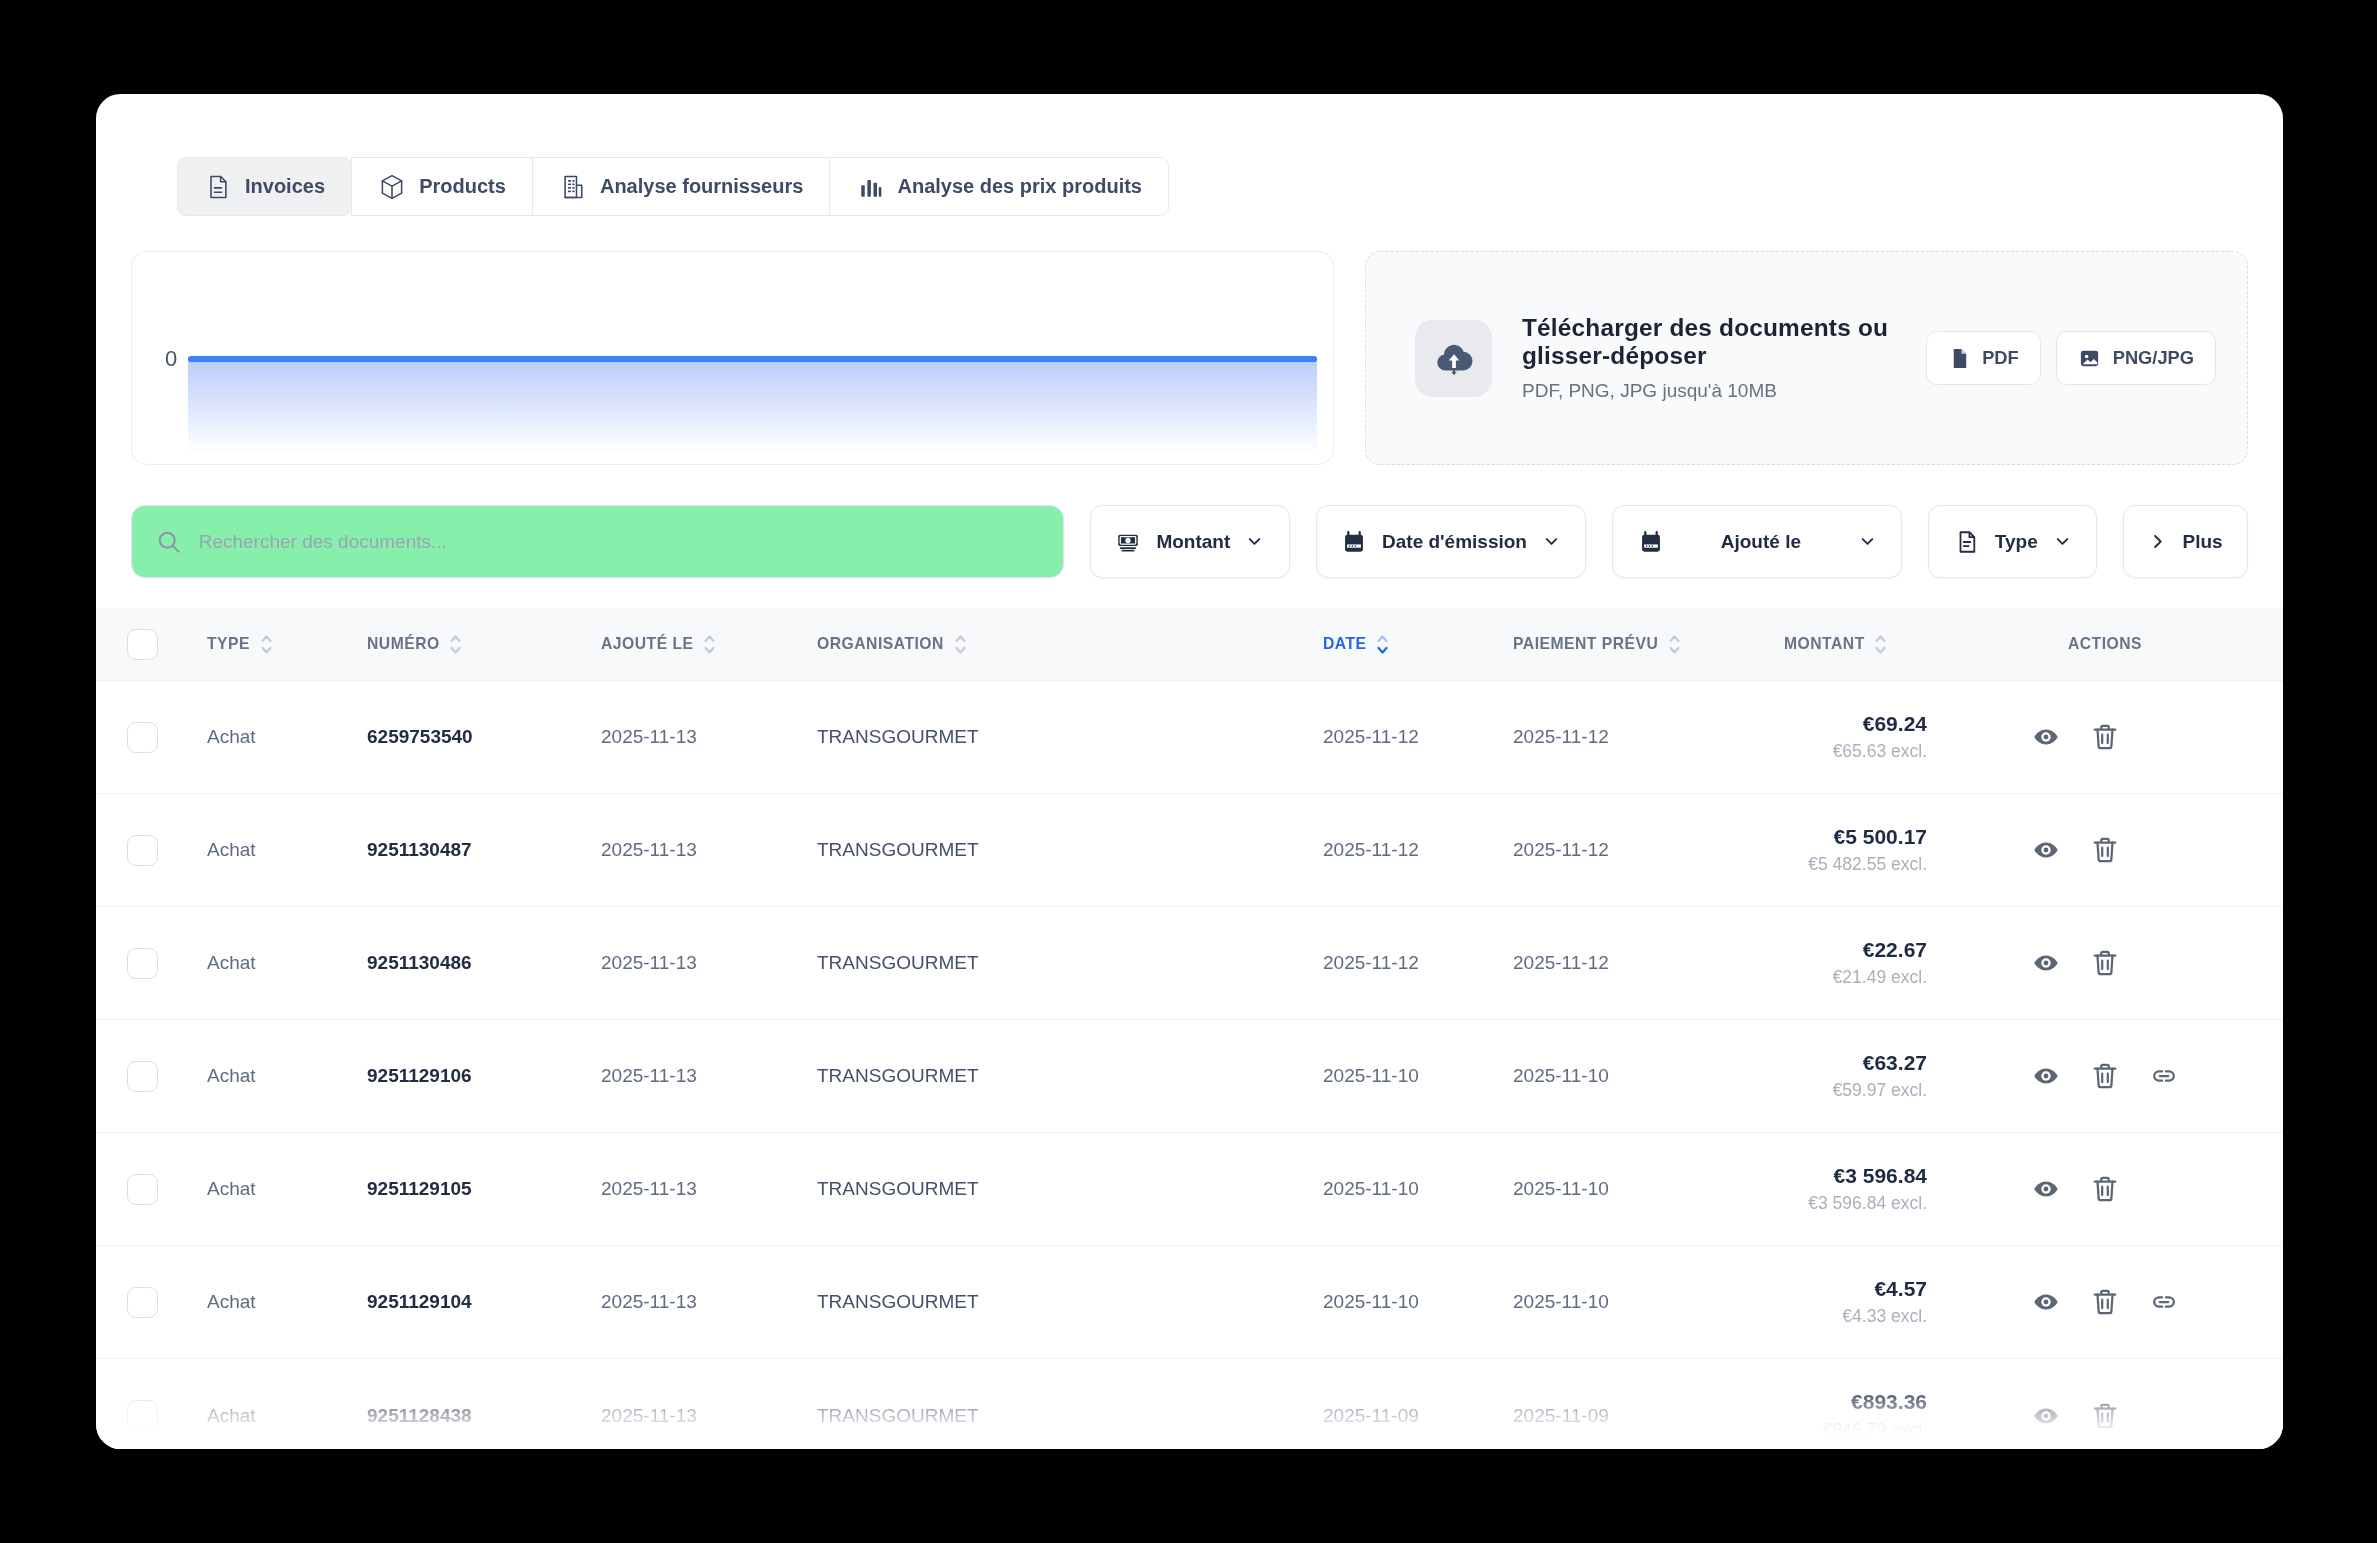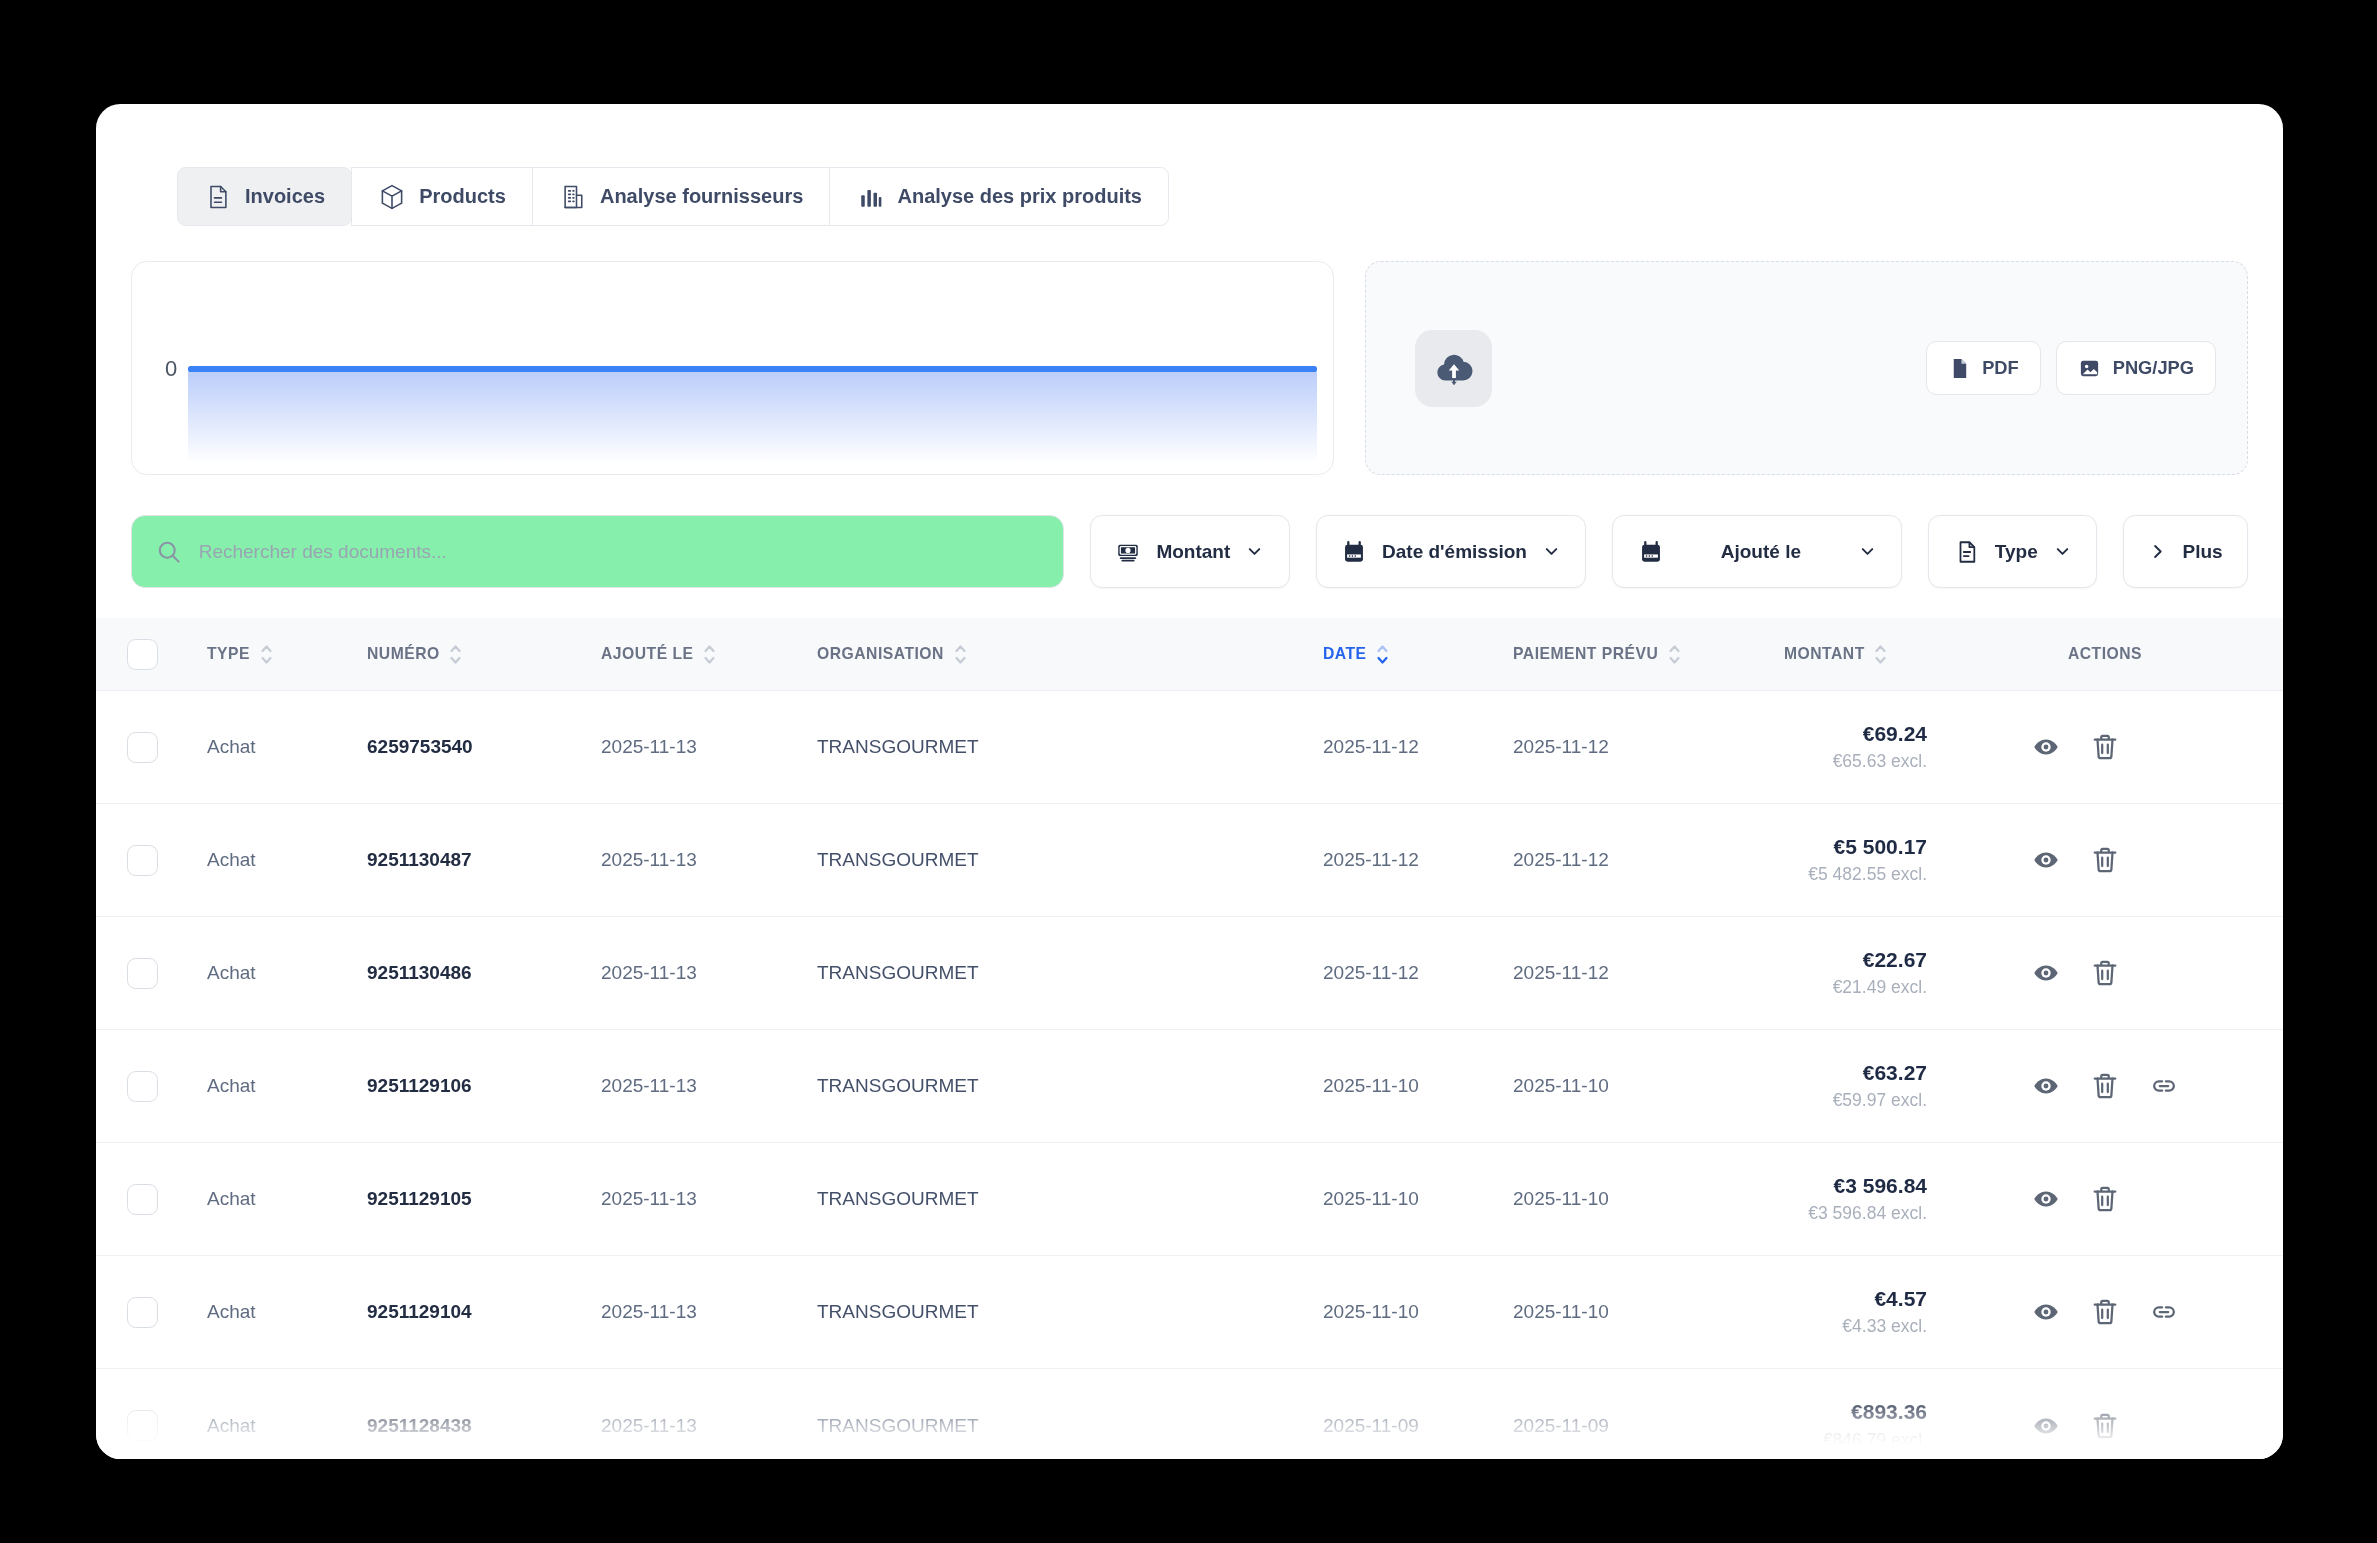--- a/index.html
+++ b/index.html
@@ -1,18 +1,18 @@
 <!DOCTYPE html>
 <html style="font-size:14px"><head>
 <meta charset="utf-8">
 <style>
   * { margin:0; padding:0; box-sizing:border-box; }
   html,body { width:2377px; height:1543px; background:#000; overflow:hidden;
     font-family:"Liberation Sans","DejaVu Sans",sans-serif; }
-  .app-card { position:absolute; left:96px; top:104px; width:2187px; height:1355px;
+  .app-card { position:absolute; left:96px; top:94px; width:2187px; height:1355px;
     background:#fff; border-radius:24.4px; overflow:hidden;
     box-shadow:0 21px 61px rgba(0,0,0,.55); }
 
   
   .tabs { display:flex; margin:63px 0 0 81px; }
   .tab { display:flex; align-items:center; gap:13px; height:59px; padding:0 26px;
     background:#fff; border:0.9px solid #e6e8ed; margin-left:-0.9px;
     font-size:20px; font-weight:600; color:#3e4a66; cursor:pointer; }
   .tab:first-child { border-radius:8.7px 0 0 8.7px; margin-left:0; }
   .tab:last-child { border-radius:0 8.7px 8.7px 0; }
@@ -145,20 +145,24 @@
 
     <div class="upload-card">
       <div class="upload-icon-box">
         <svg width="40" height="40" viewBox="0 0 32 32">
           <path fill="#4a5a75" d="M9 26a6.5 6.5 0 0 1-1-12.9A8 8 0 0 1 23.6 11 6 6 0 0 1 23 26z"></path>
           <path fill="#fff" d="M16 13l4.2 5h-2.7v6h-3v-6h-2.7z"></path>
           <path fill="#4a5a75" d="M15.2 24h1.6v5h-1.6z"></path>
           <path fill="#4a5a75" d="M16 26.5l2.2 2.6h-4.4z" transform="rotate(180 16 28)"></path>
         </svg>
       </div>
+      <div class="upload-texts">
+        <div class="upload-title">Télécharger des documents ou glisser-déposer</div>
+        <div class="upload-sub">PDF, PNG, JPG jusqu'à 10MB</div>
+      </div>
       <div class="upload-btns">
         <button class="upload-btn">
           <svg viewBox="0 0 24 24">
               <path fill="#3e4a66" d="M6 2h8l5 5v15H6z"></path>
               <path fill="#c9d0dc" d="M14 2v5h5z"></path>
             </svg>
           <span>PDF</span>
         </button>
         <button class="upload-btn">
           <svg viewBox="0 0 24 24">

